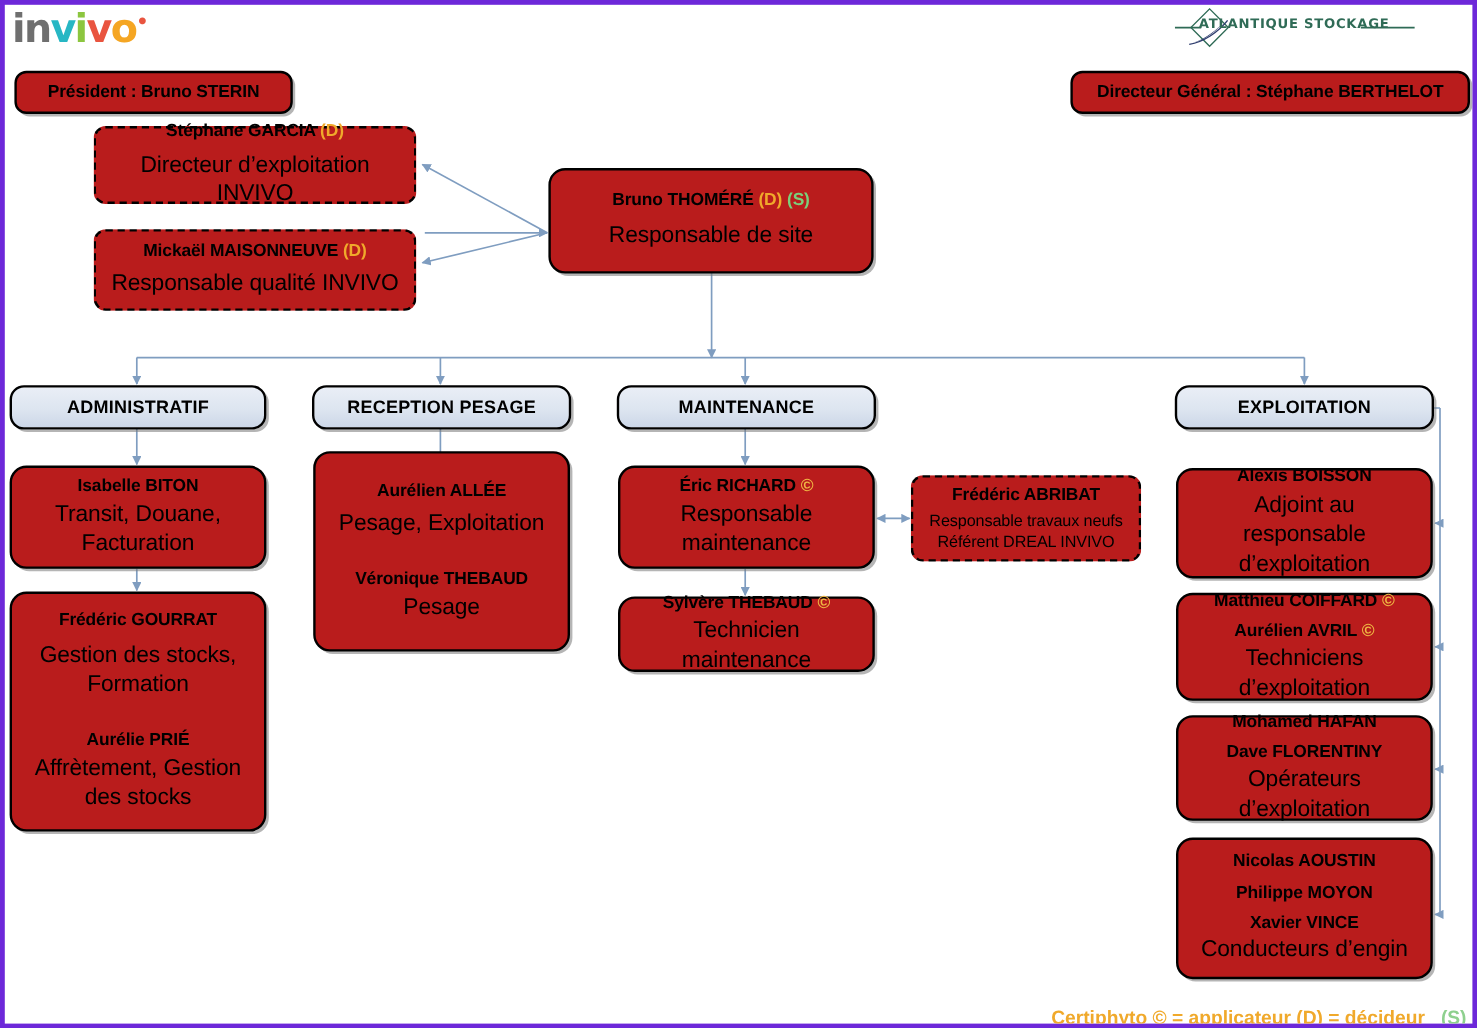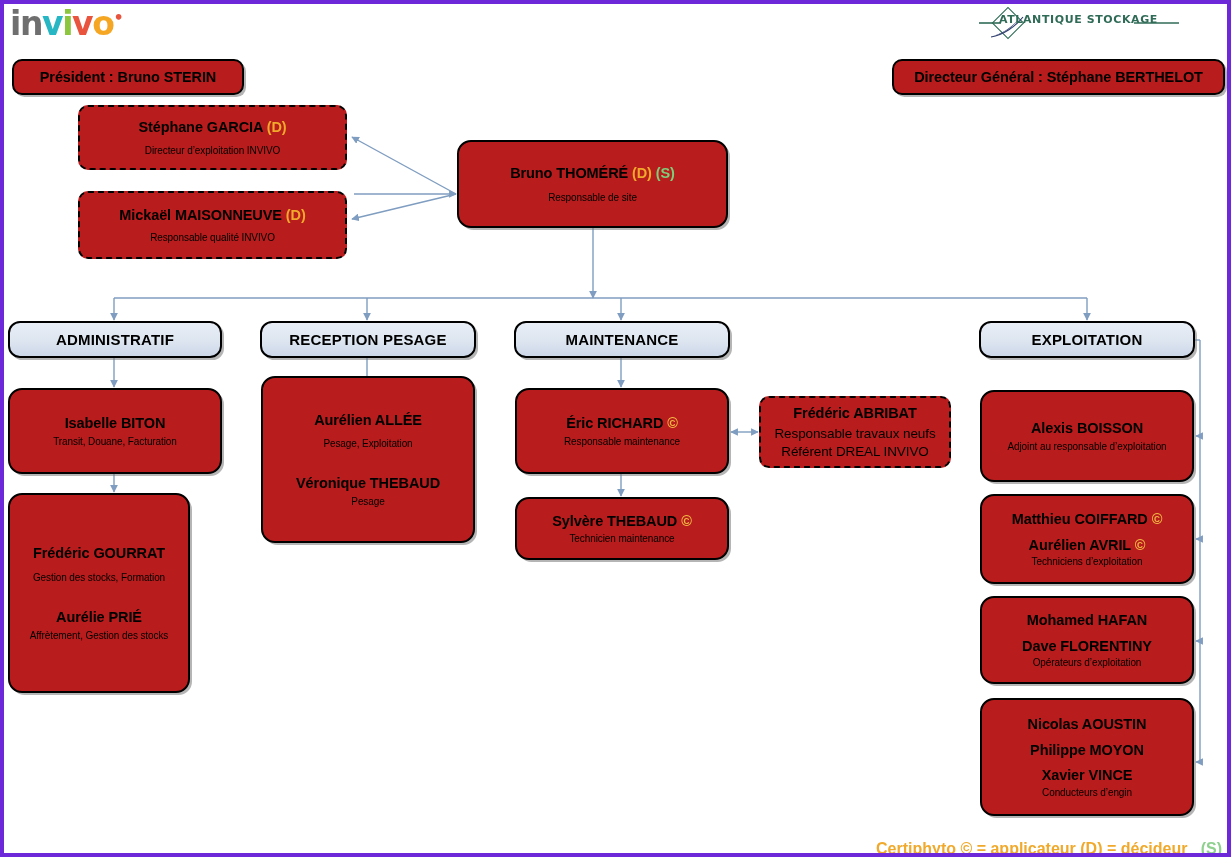--- a/index.html
+++ b/index.html
@@ -59,21 +59,21 @@
     border-radius: 12px;
   }
   .name {
     font-weight: bold;
     font-size: 14.5px;
     line-height: 1.28;
     letter-spacing: -0.1px;
   }
   .role {
     font-weight: normal;
-    font-size: 10px;
+    font-size: 19px;
     line-height: 1.3;
     letter-spacing: -0.1px;
   }
   .dept-label {
     font-weight: bold;
     font-size: 15px;
     letter-spacing: 0.2px;
   }
   .hdr-label {
     font-weight: bold;
@@ -245,21 +245,21 @@
 
   <div class="node dept solid-shadow" style="left:975px; top:317px; width:216px; height:37px;">
     <span class="dept-label">EXPLOITATION</span>
   </div>
 
   <div class="node solid-shadow" style="left:4px; top:384px; width:214px; height:86px;">
     <div class="name">Isabelle BITON</div>
     <div class="role" style="margin-top:2px;">Transit, Douane, Facturation</div>
   </div>
 
-  <div class="node solid-shadow" style="left:4px; top:489px; width:182px; height:200px;">
+  <div class="node solid-shadow" style="left:4px; top:489px; width:214px; height:200px;">
     <div class="name">Frédéric GOURRAT</div>
     <div class="role" style="margin-top:8px; max-width:175px;">Gestion des stocks, Formation</div>
     <div class="spacer"></div>
     <div class="name" style="margin-top:10px;">Aurélie PRIÉ</div>
     <div class="role" style="margin-top:2px; max-width:192px;">Affrètement, Gestion des stocks</div>
   </div>
 
   <div class="node solid-shadow" style="left:257px; top:372px; width:214px; height:167px;text-align:right;">
     <div class="name">Aurélien ALLÉE</div>
     <div class="role" style="margin-top:7px;">Pesage, Exploitation</div>

